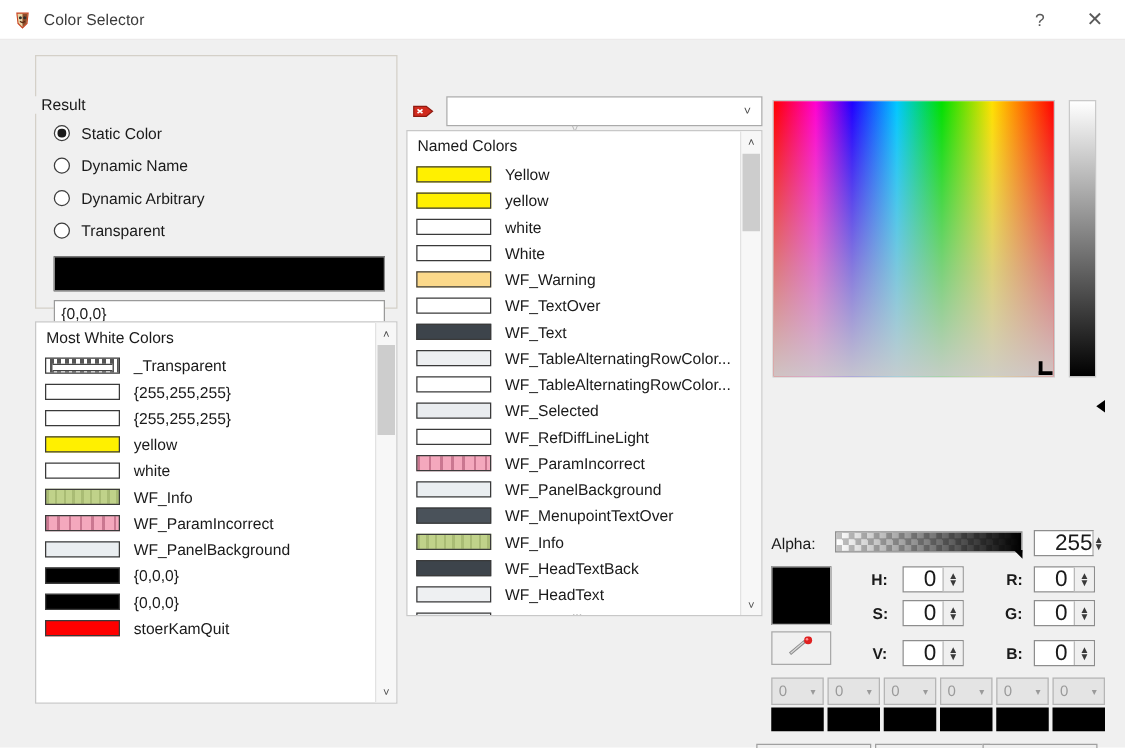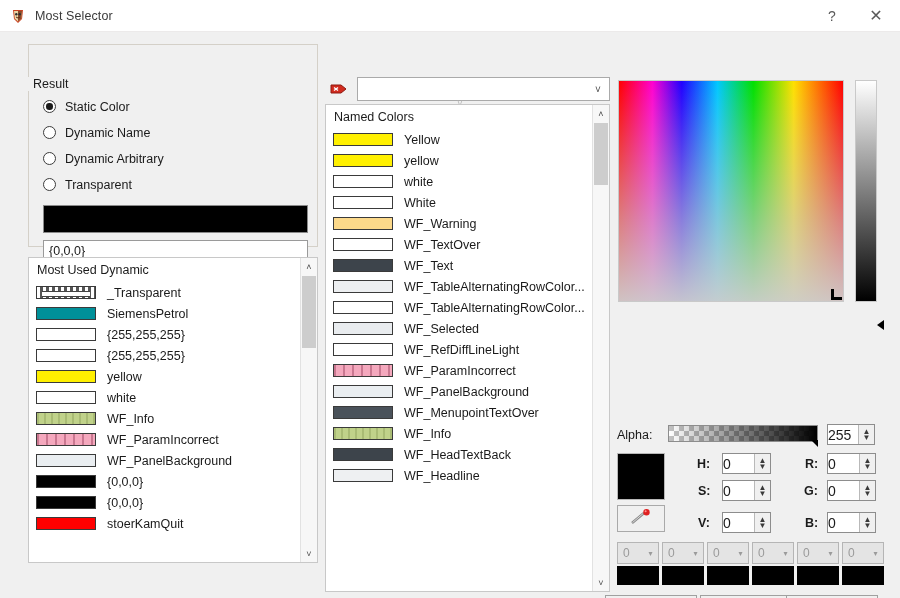--- a/index.html
+++ b/index.html
@@ -126,21 +126,21 @@
     color: #4a4a4a; font-size: 9px;
   }
   .sb-arrow.up { top: 0; }
   .sb-arrow.down { bottom: 0; }
   .sb-thumb {
     position: absolute; left: 1px; width: 14px;
     background: #cdcdcd;
   }
 
   #most-used-list { left: 28px; top: 225px; width: 290px; height: 306px; }
-  #named-colors-list { left: 325px; top: 72px; width: 285px; height: 488px; }
+  #named-colors-list { left: 325px; top: 72px; width: 285px; height: 389px; }
 
   
   #tag-icon {
     position: absolute; left: 330px; top: 49px; width: 20px; height: 16px;
   }
   #name-combo {
     position: absolute; left: 357px; top: 45px; width: 253px; height: 24px;
     background: #ffffff; border: 1px solid #aaaaaa;
     display: flex; align-items: center;
   }
@@ -189,21 +189,21 @@
       repeating-conic-gradient(#ffffff 0% 25%, #c2c2c2 0% 50%) 0 0 / 10px 10px;
   }
   #alpha-marker {
     position: absolute; left: 811px; top: 408px; width: 0; height: 0;
     border-left: 7px solid transparent; border-top: 7px solid #000;
   }
   .spin {
     position: absolute; height: 21px; background: #ffffff;
     border: 1px solid #8d8d8d; display: flex; align-items: center;
   }
-  .spin-val { flex: 1; padding-left: 0; font-size: 14px; color: #1a1a1a; }
+  .spin-val { flex: 1; padding-left: 16px; font-size: 18px; color: #1a1a1a; }
   .spin-btns {
     width: 16px; height: 100%; background: #f0f0f0; border-left: 1px solid #b9b9b9;
     display: flex; flex-direction: column; align-items: center; justify-content: center;
     color: #3a3a3a; line-height: 6px; font-size: 8px;
   }
   #alpha-spin { left: 827px; top: 392px; width: 48px; }
 
   #big-swatch {
     position: absolute; left: 617px; top: 421px; width: 48px; height: 47px;
     background: #000000; border: 1px solid #b7b7b7;
@@ -251,21 +251,21 @@
   <span id="app-icon">
     <svg width="16" height="16" viewBox="0 0 16 16">
       <path d="M3 2 L13 2 L12 11 L8 15 L4 11 Z" fill="#c9411f"></path>
       <path d="M4 3 L12 3 L11.2 10.4 L8 13.6 L4.8 10.4 Z" fill="#e8d7a8"></path>
       <path d="M8 3 L12 3 L11.2 10.4 L8 13.6 Z" fill="#8a4a2a"></path>
       <circle cx="6.3" cy="6.2" r="1.2" fill="#2f2f2f"></circle>
       <circle cx="9.7" cy="6.2" r="1.2" fill="#2f2f2f"></circle>
       <path d="M6 9 Q8 11 10 9" stroke="#5c2a12" stroke-width="1" fill="none"></path>
     </svg>
   </span>
-  <span id="title-text">Most Selector</span>
+  <span id="title-text">Color Selector</span>
   <span class="tb-btn" id="help-btn">?</span>
   <span class="tb-btn" id="close-btn">✕</span>
 </div>
 <div id="titlebar-sep"></div>
 
 <div id="dialog-body">
 
   <div id="result-group"></div>
   <div id="result-legend">Result</div>
 
@@ -284,28 +284,24 @@
   <div class="radio-row" style="top:146px">
     <span class="radio-mark"></span>
     <span class="radio-label">Transparent</span>
   </div>
 
   <div id="color-preview-bar"></div>
   <div id="color-value-field">{0,0,0}</div>
 
   <div class="listbox" id="most-used-list">
     <div class="list-inner" id="mu-inner">
-      <div class="list-header">Most Used Dynamic</div>
+      <div class="list-header">Most White Colors</div>
     <div class="list-row">
           <span class="swatch transparent-sw"></span>
           <span>_Transparent</span>
-        </div>
-        <div class="list-row">
-          <span class="swatch" style="background: rgb(0, 144, 153);"></span>
-          <span>SiemensPetrol</span>
         </div>
         <div class="list-row">
           <span class="swatch" style="background: rgb(255, 255, 255);"></span>
           <span>{255,255,255}</span>
         </div>
         <div class="list-row">
           <span class="swatch" style="background: rgb(255, 255, 255);"></span>
           <span>{255,255,255}</span>
         </div>
         <div class="list-row">
@@ -422,20 +418,24 @@
         <div class="list-row">
           <span class="swatch hatch-green"></span>
           <span>WF_Info</span>
         </div>
         <div class="list-row">
           <span class="swatch" style="background: rgb(61, 68, 75);"></span>
           <span>WF_HeadTextBack</span>
         </div>
         <div class="list-row">
           <span class="swatch" style="background: rgb(238, 240, 242);"></span>
+          <span>WF_HeadText</span>
+        </div>
+        <div class="list-row">
+          <span class="swatch" style="background: rgb(238, 240, 242);"></span>
           <span>WF_Headline</span>
         </div>
       </div>
     <div class="scrollbar">
       <div class="sb-arrow up">˄</div>
       <div class="sb-thumb" style="top:18px;height:62px"></div>
       <div class="sb-arrow down">˅</div>
     </div>
   </div>
 

